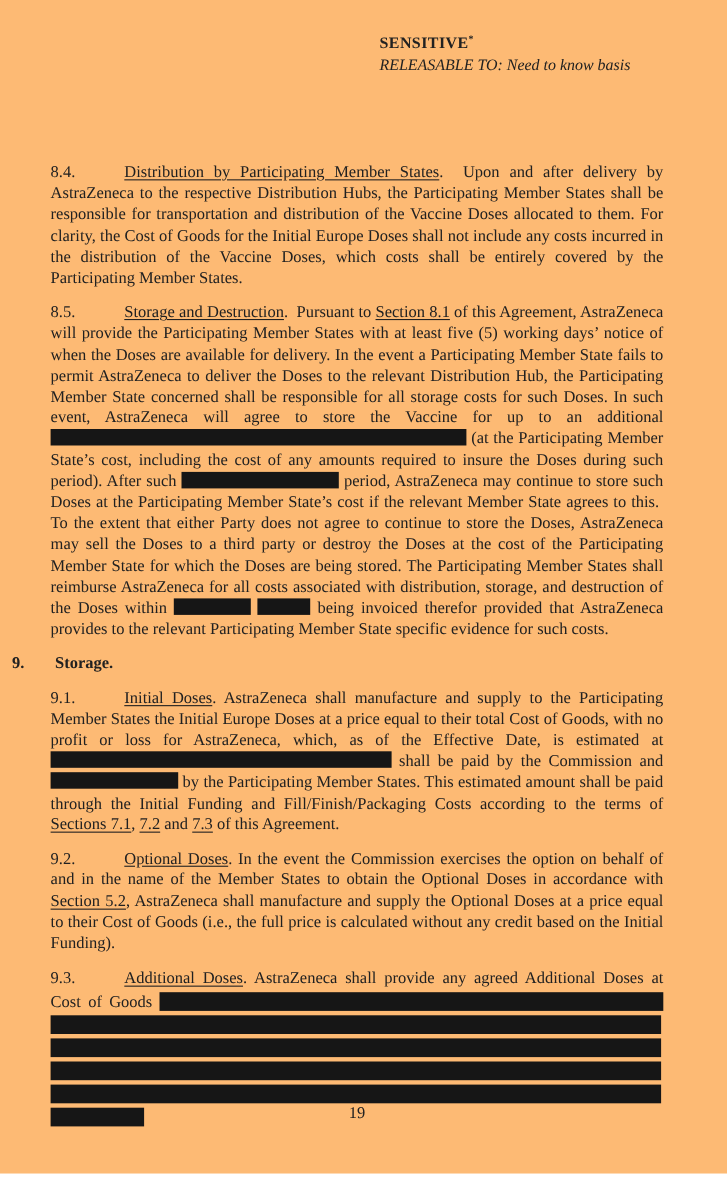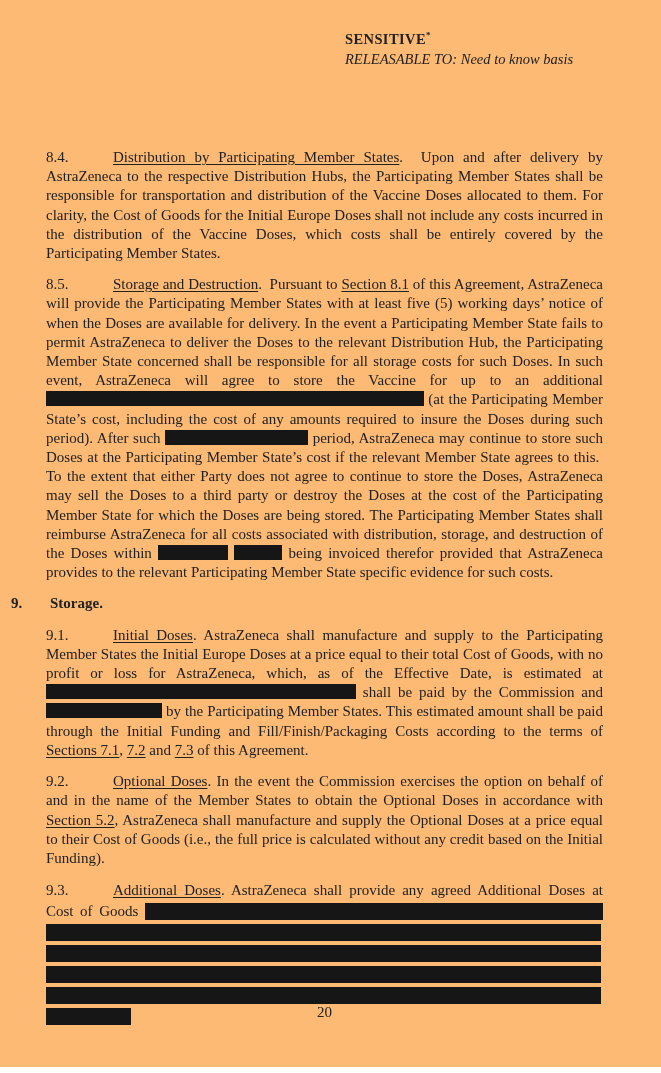--- a/index.html
+++ b/index.html
@@ -72,15 +72,15 @@
 
   <div class="doc-body">
       <div class="para"><span class="pnum">8.4.</span><span class="run-u">Distribution by Participating Member States</span><span class="run-t">.&nbsp; Upon and after delivery by AstraZeneca to the respective Distribution Hubs, the Participating Member States shall be responsible for transportation and distribution of the Vaccine Doses allocated to them. For clarity, the Cost of Goods for the Initial Europe Doses shall not include any costs incurred in the distribution of the Vaccine Doses, which costs shall be entirely covered by the Participating Member States.</span></div>
       <div class="para"><span class="pnum">8.5.</span><span class="run-u">Storage and Destruction</span><span class="run-t">.&nbsp; Pursuant to </span><span class="run-u">Section 8.1</span><span class="run-t"> of this Agreement, AstraZeneca will provide the Participating Member States with at least five (5) working days’ notice of when the Doses are available for delivery. In the event a Participating Member State fails to permit AstraZeneca to deliver the Doses to the relevant Distribution Hub, the Participating Member State concerned shall be responsible for all storage costs for such Doses. In such event, AstraZeneca will agree to store the Vaccine for up to an additional </span><span class="redact" style="width: 378px; background: rgb(22, 22, 22);"></span><span class="run-t"> (at the Participating Member State’s cost, including the cost of any amounts required to insure the Doses during such period). After such </span><span class="redact" style="width: 143px; background: rgb(22, 22, 22);"></span><span class="run-t"> period, AstraZeneca may continue to store such Doses at the Participating Member State’s cost if the relevant Member State agrees to this.&nbsp; To the extent that either Party does not agree to continue to store the Doses, AstraZeneca may sell the Doses to a third party or destroy the Doses at the cost of the Participating Member State for which the Doses are being stored. The Participating Member States shall reimburse AstraZeneca for all costs associated with distribution, storage, and destruction of the Doses within </span><span class="redact" style="width: 70px; background: rgb(22, 22, 22);"></span><span class="run-t"> </span><span class="redact" style="width: 48px; background: rgb(22, 22, 22);"></span><span class="run-t"> being invoiced therefor provided that AstraZeneca provides to the relevant Participating Member State specific evidence for such costs.</span></div>
       <div class="para sec"><span class="pnum">9.</span><span class="run-b">Storage.</span></div>
       <div class="para"><span class="pnum">9.1.</span><span class="run-u">Initial Doses</span><span class="run-t">. AstraZeneca shall manufacture and supply to the Participating Member States the Initial Europe Doses at a price equal to their total Cost of Goods, with no profit or loss for AstraZeneca, which, as of the Effective Date, is estimated at </span><span class="redact" style="width: 310px; background: rgb(22, 22, 22);"></span><span class="run-t"> shall be paid by the Commission and </span><span class="redact" style="width: 116px; background: rgb(22, 22, 22);"></span><span class="run-t"> by the Participating Member States. This estimated amount shall be paid through the Initial Funding and Fill/Finish/Packaging Costs according to the terms of </span><span class="run-u">Sections 7.1</span><span class="run-t">, </span><span class="run-u">7.2</span><span class="run-t"> and </span><span class="run-u">7.3</span><span class="run-t"> of this Agreement.</span></div>
       <div class="para"><span class="pnum">9.2.</span><span class="run-u">Optional Doses</span><span class="run-t">. In the event the Commission exercises the option on behalf of and in the name of the Member States to obtain the Optional Doses in accordance with </span><span class="run-u">Section 5.2</span><span class="run-t">, AstraZeneca shall manufacture and supply the Optional Doses at a price equal to their Cost of Goods (i.e., the full price is calculated without any credit based on the Initial Funding).</span></div>
       <div class="para bars9"><span class="pnum">9.3.</span><span class="run-u">Additional Doses</span><span class="run-t">. AstraZeneca shall provide any agreed Additional Doses at Cost of Goods </span><span class="redact" style="width: 458px; background: rgb(22, 22, 22);"></span><span class="run-t"> </span><span class="redact" style="width: 555px; background: rgb(22, 22, 22);"></span><span class="run-t"> </span><span class="redact" style="width: 555px; background: rgb(22, 22, 22);"></span><span class="run-t"> </span><span class="redact" style="width: 555px; background: rgb(22, 22, 22);"></span><span class="run-t"> </span><span class="redact" style="width: 555px; background: rgb(22, 22, 22);"></span><span class="run-t"> </span><span class="redact" style="width: 85px; background: rgb(22, 22, 22);"></span></div>
     </div>
 
-  <div class="pageno">20</div>
+  <div class="pageno">19</div>
 
 </div>
 
 </body></html>

